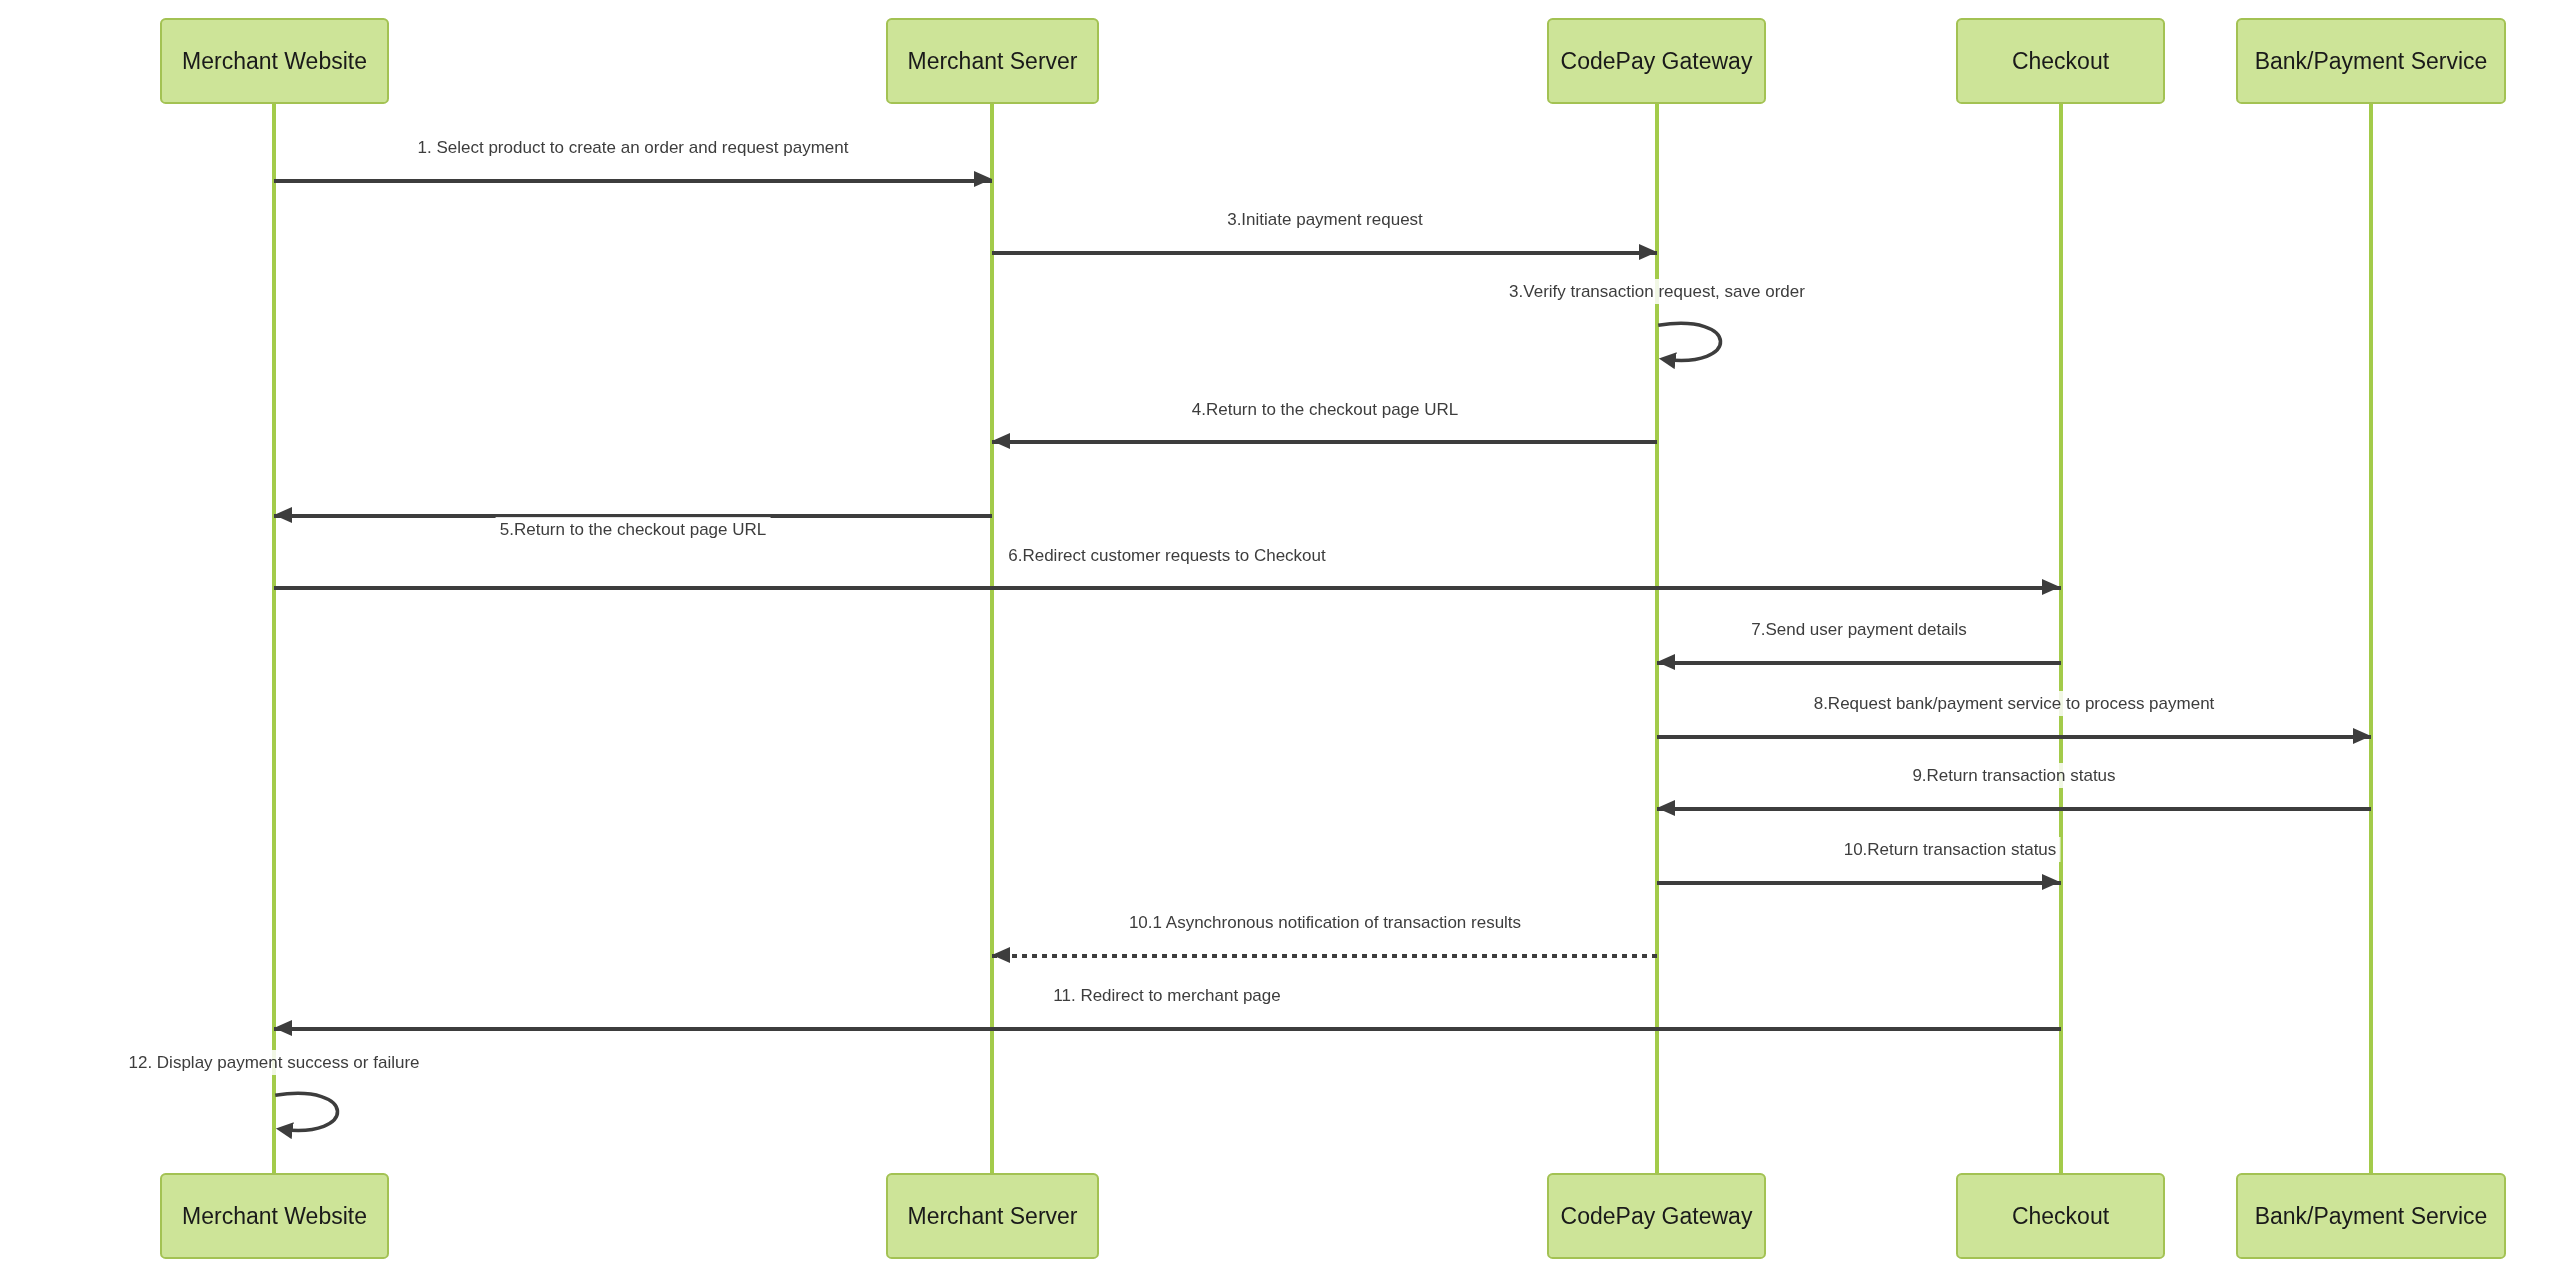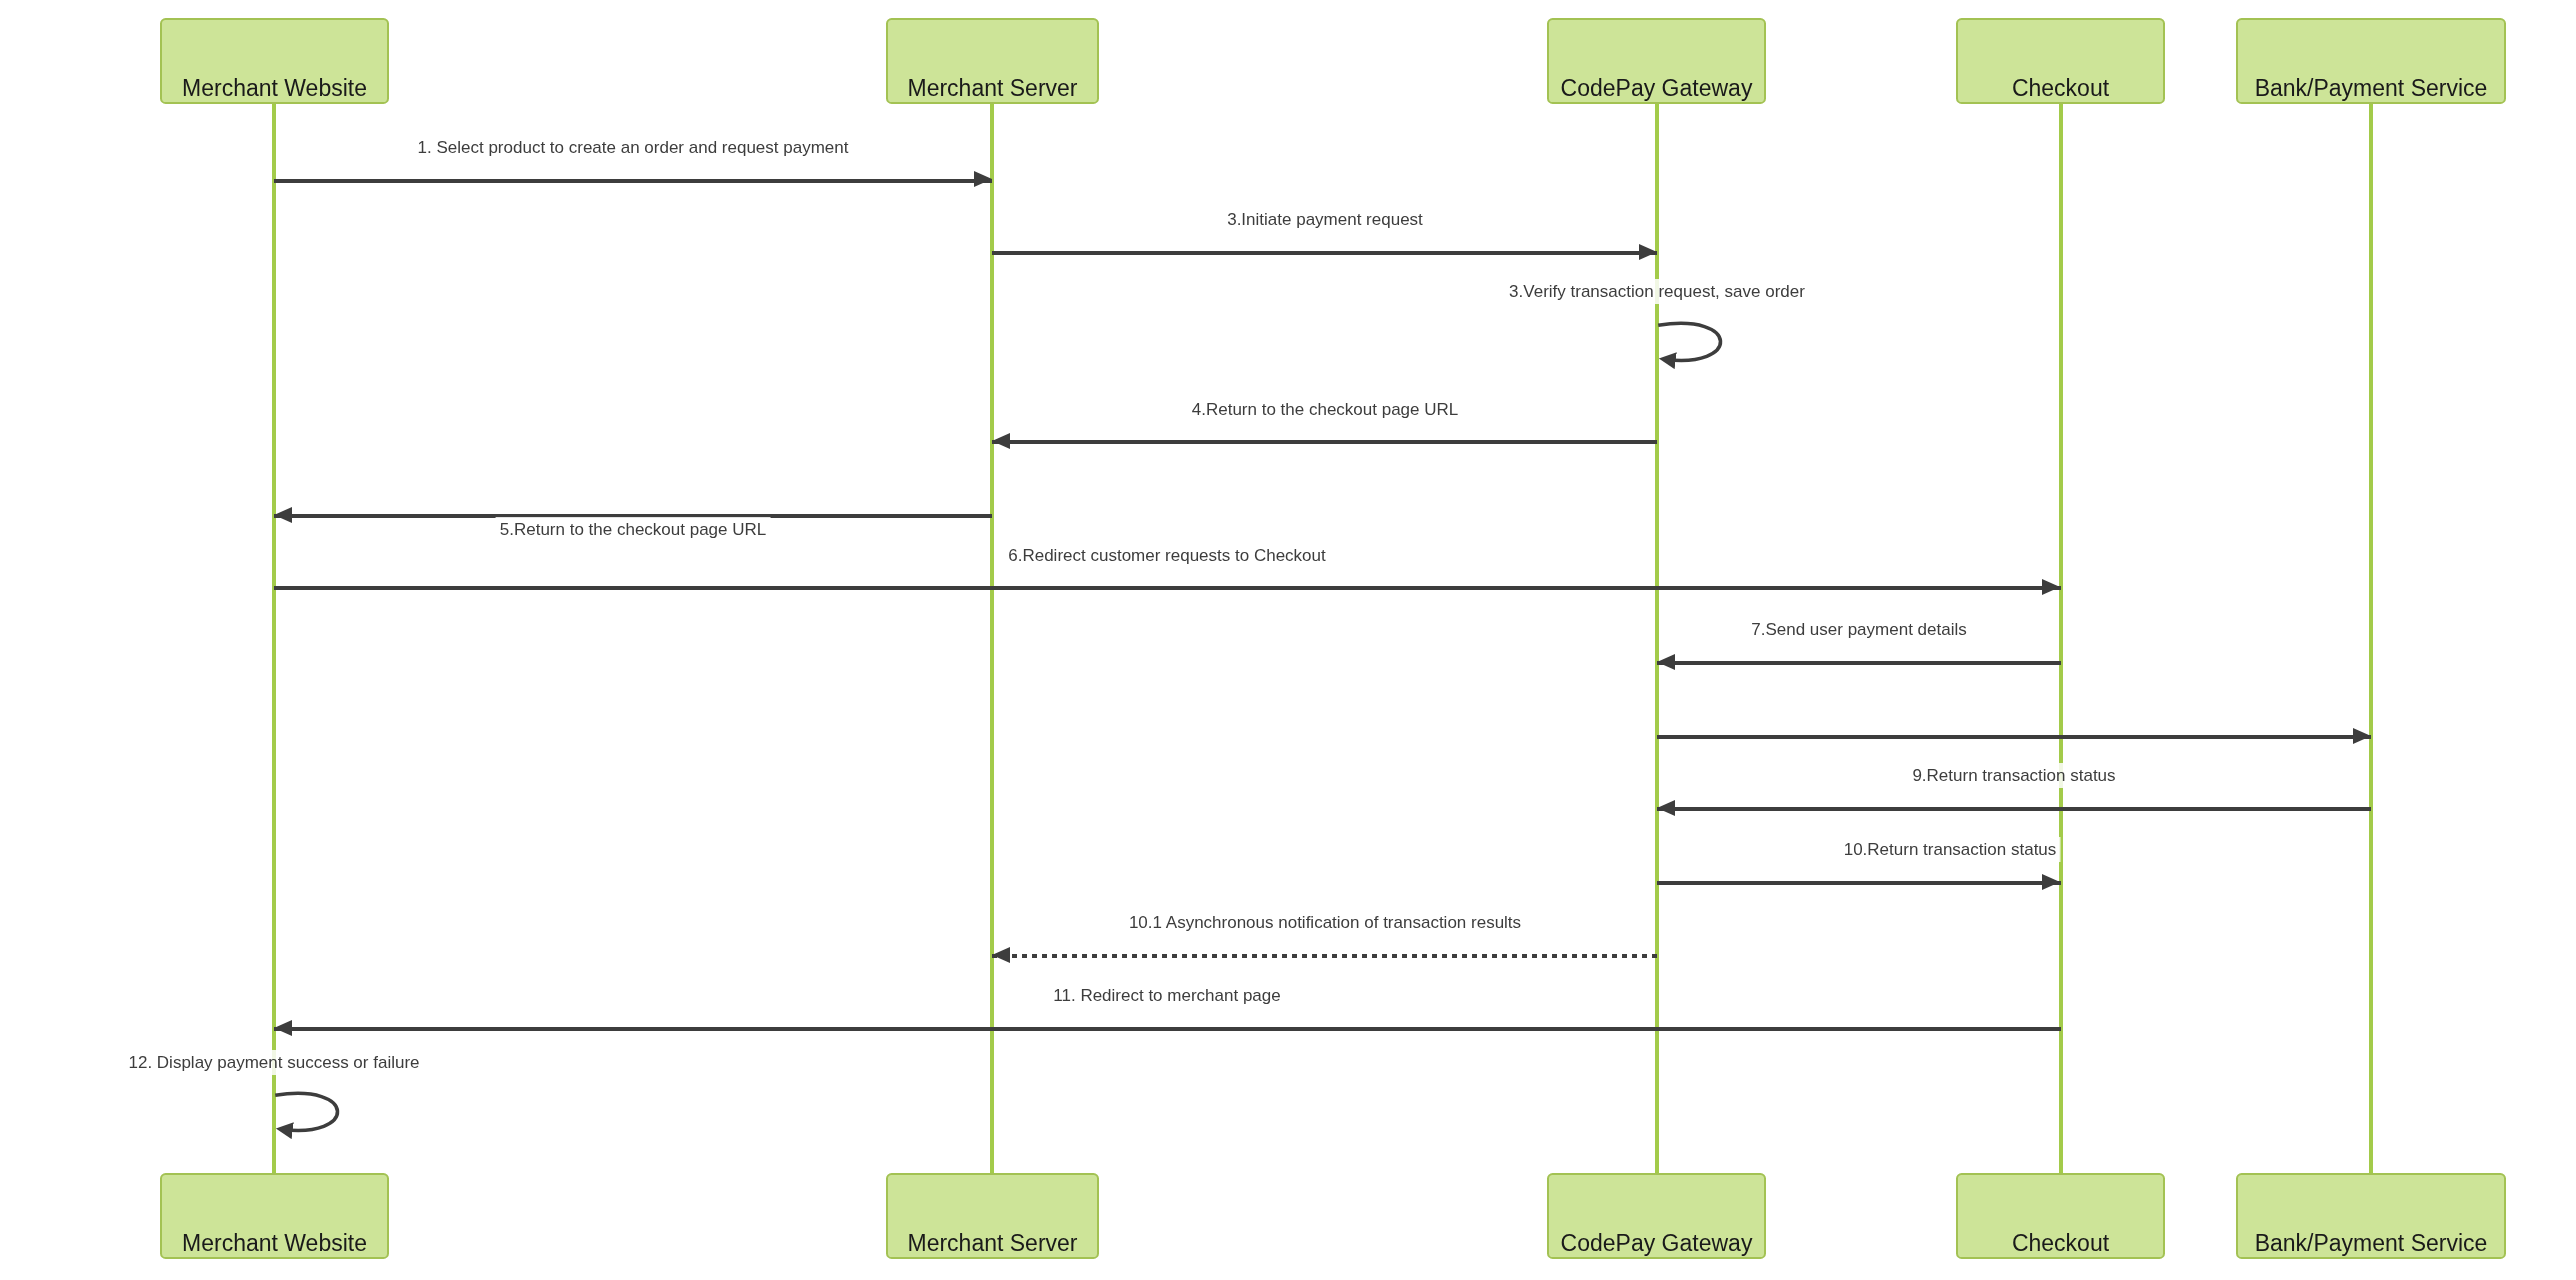--- a/index.html
+++ b/index.html
@@ -19,21 +19,21 @@
     position: absolute;
     width: 4.2px;
     z-index: 1;
   }
   .actor-box {
     position: absolute;
     height: 86px;
     box-sizing: border-box;
     border-radius: 5.6px;
     display: flex;
-    align-items: flex-end;
+    align-items: center;
     justify-content: center;
     z-index: 2;
   }
   .actor-label {
     font-size: 23px;
     color: #1a1a1a;
     white-space: nowrap;
   }
   .msg-label {
     position: absolute;
@@ -130,20 +130,21 @@
     <div class="arrowhead left" style="left: 992px; top: 433px;"></div>
     <div class="msg-label" style="left: 633px; top: 471px; margin-top: 46px;">5.Return to the checkout page URL</div>
     <div class="msg-line solid" style="left: 274px; top: 514px; width: 718px;"></div>
     <div class="arrowhead left" style="left: 274px; top: 507px;"></div>
     <div class="msg-label" style="left: 1167px; top: 543px;">6.Redirect customer requests to Checkout</div>
     <div class="msg-line solid" style="left: 274px; top: 586px; width: 1787px;"></div>
     <div class="arrowhead right" style="left: 2042px; top: 579px;"></div>
     <div class="msg-label" style="left: 1859px; top: 617px;">7.Send user payment details</div>
     <div class="msg-line solid" style="left: 1657px; top: 661px; width: 404px;"></div>
     <div class="arrowhead left" style="left: 1657px; top: 654px;"></div>
+    <div class="msg-label" style="left: 2014px; top: 691px;">8.Request bank/payment service to process payment</div>
     <div class="msg-line solid" style="left: 1657px; top: 735px; width: 714px;"></div>
     <div class="arrowhead right" style="left: 2353px; top: 728px;"></div>
     <div class="msg-label" style="left: 2014px; top: 763px;">9.Return transaction status</div>
     <div class="msg-line solid" style="left: 1657px; top: 807px; width: 714px;"></div>
     <div class="arrowhead left" style="left: 1657px; top: 800px;"></div>
     <div class="msg-label" style="left: 1950px; top: 837px;">10.Return transaction status</div>
     <div class="msg-line solid" style="left: 1657px; top: 881px; width: 404px;"></div>
     <div class="arrowhead right" style="left: 2042px; top: 874px;"></div>
     <div class="msg-label" style="left: 1325px; top: 910px;">10.1 Asynchronous notification of transaction results</div>
     <div class="msg-line dashed" style="left: 992px; top: 954px; width: 665px;"></div>

